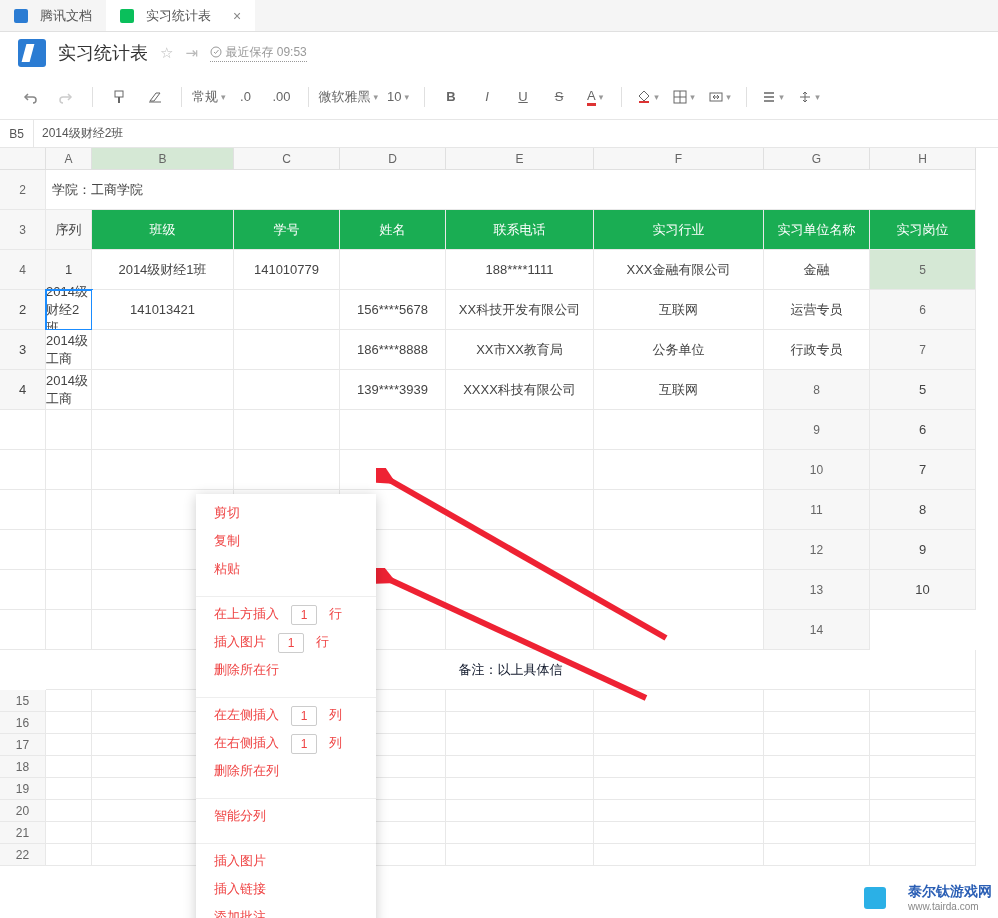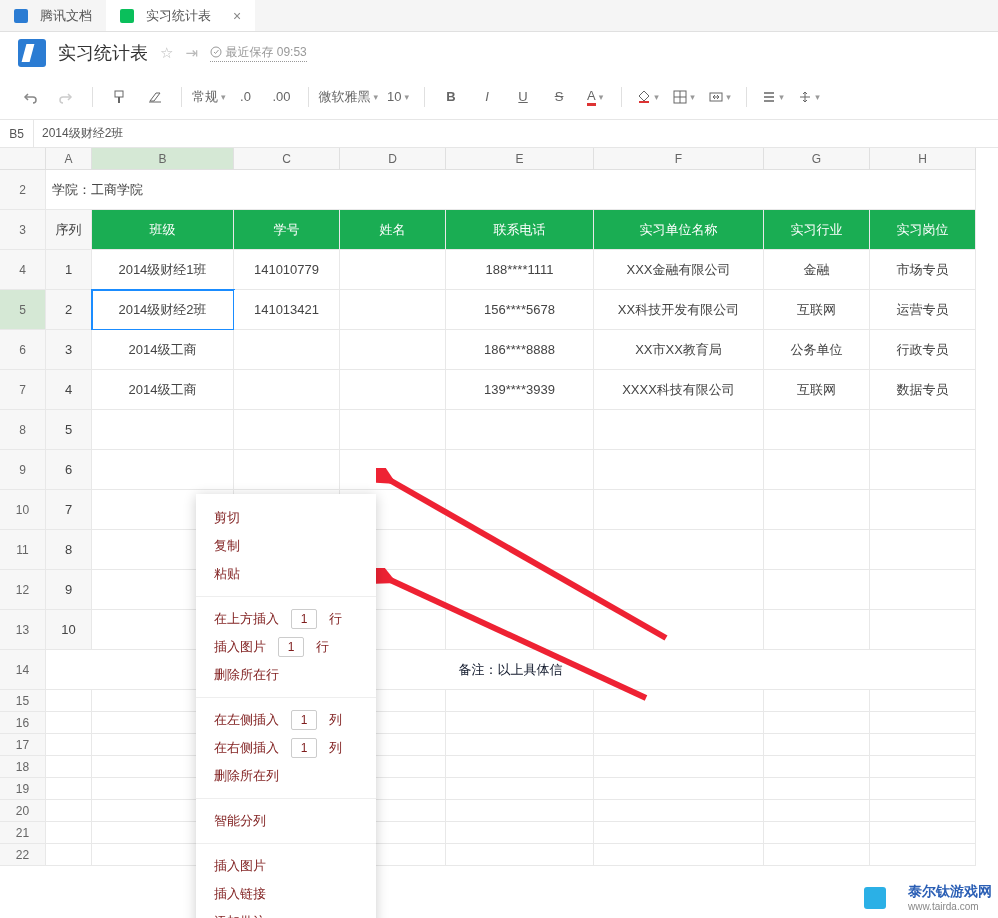--- a/index.html
+++ b/index.html
@@ -32,21 +32,21 @@
 .gcell{height:40px;border-right:1px solid #e8e8e8;border-bottom:1px solid #e8e8e8;display:flex;align-items:center;justify-content:center;font-size:13px;color:#444;background:#fff}
 .gcell.rowh{background:#f7f7f7;color:#666;font-size:12px}
 .gcell.rowh.sel{background:#d5e8d5}
 .gcell.th{background:#1aad53;color:#fff;font-weight:500}
 .gcell.rowlabel{background:#f7f7f7}
 .gcell.merged{grid-column:2/10;justify-content:flex-start;padding-left:6px}
 .gcell.selected{outline:2px solid #1a8cff;outline-offset:-1px;background:#fff}
 .gcell.small{height:22px;font-size:12px}
 .footnote{grid-column:2/10;justify-content:center;color:#0f172a;height:40px}
 .ctxmenu{position:absolute;left:196px;top:346px;width:180px;background:#fff;box-shadow:0 2px 12px rgba(0,0,0,.2);padding:10px 0;z-index:100}
-.ctxitem{height:28px;display:flex;align-items:center;padding:0 18px;font-size:13px;color:#7f1d1d;cursor:pointer;gap:8px}
+.ctxitem{height:28px;display:flex;padding:0 18px;font-size:13px;color:#ef4444;cursor:pointer;gap:8px}
 .ctxitem .num{width:26px;height:20px;border:1px solid #ccc;border-radius:2px;text-align:center;font-size:12px;line-height:18px;margin:0 4px}
 .ctxsep{height:1px;background:#eee;margin:8px 0}
 .arrow{position:absolute;z-index:90}
 .watermark{position:absolute;right:6px;bottom:6px;display:flex;align-items:center;gap:22px;font-size:14px;color:#2b5fb5;font-weight:600}
 .watermark .wmlogo{width:22px;height:22px;background:#2bb0e6;border-radius:3px;position:relative}
 .watermark .sub{font-size:10px;color:#888;font-weight:400;display:block}
 </style>
 </head>
 <body>
 
@@ -185,32 +185,31 @@
       <div class="ghcell">G</div>
       <div class="ghcell">H</div>
       <div class="gcell rowh">2</div>
       <div class="gcell merged">学院：工商学院</div>
       <div class="gcell rowh">3</div>
       <div class="gcell rowlabel">序列</div>
       <div class="gcell th">班级</div>
       <div class="gcell th">学号</div>
       <div class="gcell th">姓名</div>
       <div class="gcell th">联系电话</div>
+      <div class="gcell th">实习行业</div>
       <div class="gcell th">实习单位名称</div>
-      <div class="gcell th">实习行业</div>
       <div class="gcell th">实习岗位</div>
       <div class="gcell rowh">4</div>
       <div class="gcell rowlabel">1</div>
       <div class="gcell">2014级财经1班</div>
       <div class="gcell">141010779</div>
       <div class="gcell"></div>
       <div class="gcell">188****1111</div>
       <div class="gcell">XXX金融有限公司</div>
       <div class="gcell">金融</div>
-      <div class="gcell">市场专员</div>
       <div class="gcell rowh sel">5</div>
       <div class="gcell rowlabel">2</div>
       <div class="gcell selected">2014级财经2班</div>
       <div class="gcell">141013421</div>
       <div class="gcell"></div>
       <div class="gcell">156****5678</div>
       <div class="gcell">XX科技开发有限公司</div>
       <div class="gcell">互联网</div>
       <div class="gcell">运营专员</div>
       <div class="gcell rowh">6</div>
@@ -223,21 +222,20 @@
       <div class="gcell">公务单位</div>
       <div class="gcell">行政专员</div>
       <div class="gcell rowh">7</div>
       <div class="gcell rowlabel">4</div>
       <div class="gcell">2014级工商</div>
       <div class="gcell"></div>
       <div class="gcell"></div>
       <div class="gcell">139****3939</div>
       <div class="gcell">XXXX科技有限公司</div>
       <div class="gcell">互联网</div>
-      <div class="gcell">数据专员</div>
       <div class="gcell rowh">8</div>
       <div class="gcell rowlabel">5</div>
       <div class="gcell"></div>
       <div class="gcell"></div>
       <div class="gcell"></div>
       <div class="gcell"></div>
       <div class="gcell"></div>
       <div class="gcell"></div>
       <div class="gcell"></div>
       <div class="gcell rowh">9</div>

